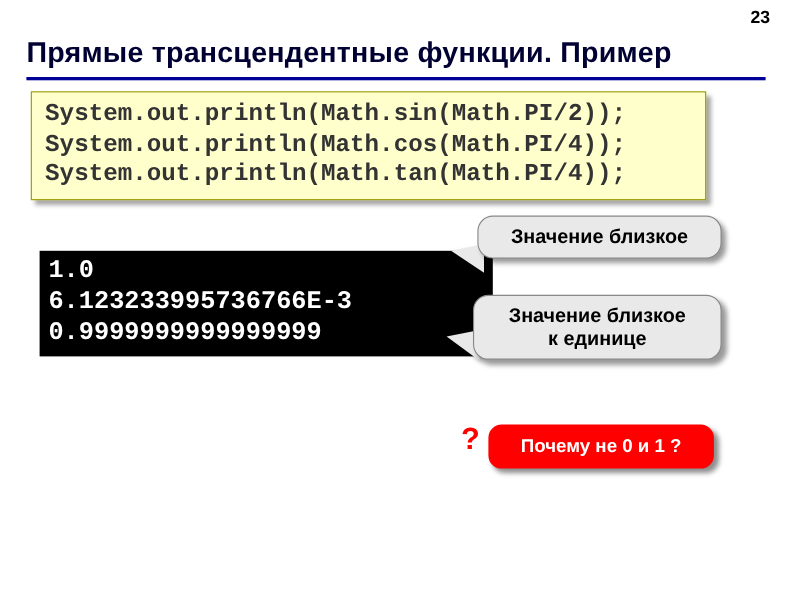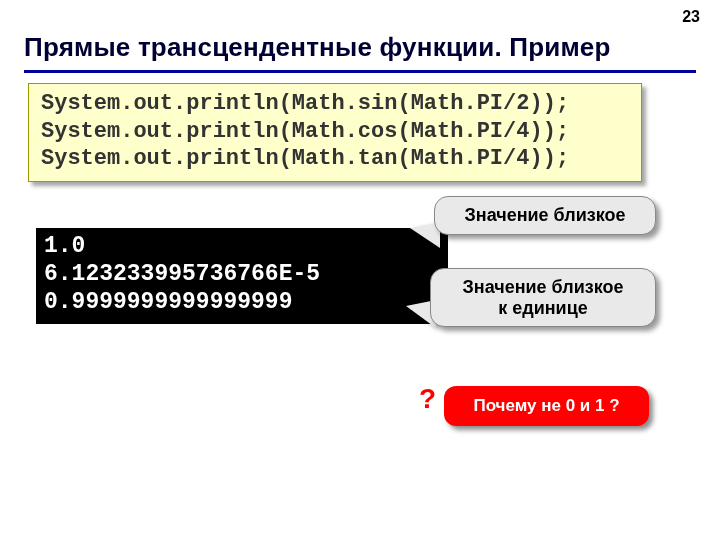--- a/index.html
+++ b/index.html
@@ -148,21 +148,21 @@
 <div class="title-underline"></div>
 
 <div class="code-block">
   <div>System.out.println(Math.sin(Math.PI/2));</div>
   <div>System.out.println(Math.cos(Math.PI/4));</div>
   <div>System.out.println(Math.tan(Math.PI/4));</div>
 </div>
 
 <div class="console-block">
   <div>1.0</div>
-  <div>6.123233995736766E-5</div>
+  <div>6.123233995736766E-3</div>
   <div>0.9999999999999999</div>
 </div>
 
 <div class="callout-tail-1"></div>
 <div class="callout callout-1">
   <div>Значение близкое</div>
 </div>
 
 <div class="callout-tail-2"></div>
 <div class="callout callout-2">

